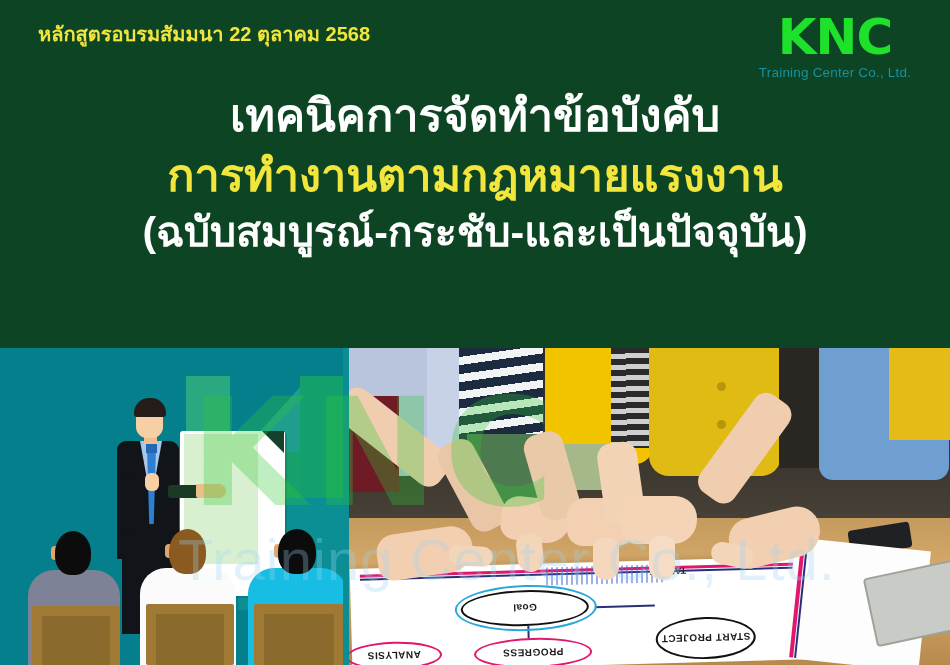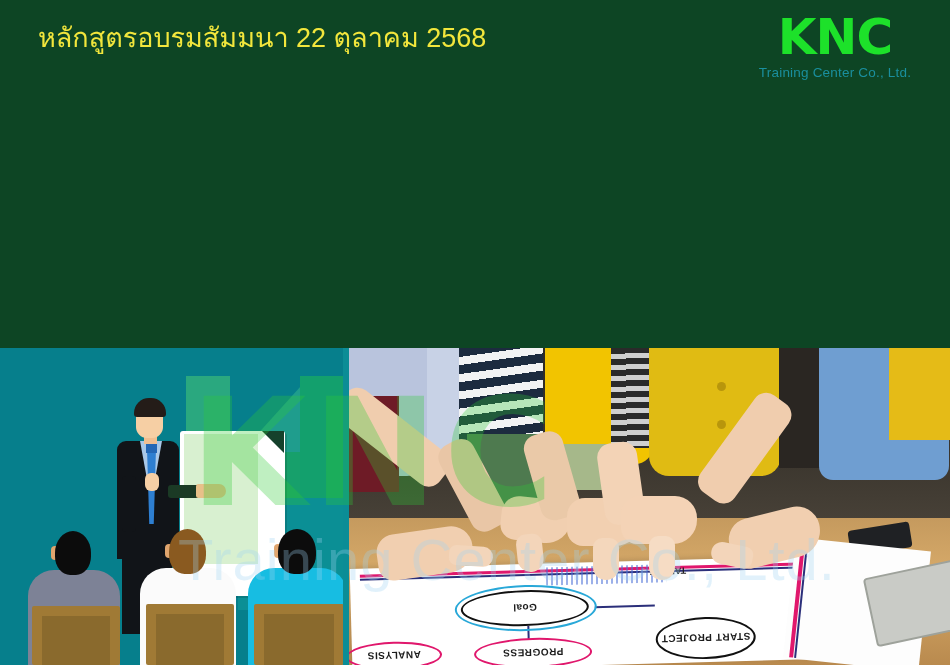--- a/index.html
+++ b/index.html
@@ -18,21 +18,21 @@
 
   
   #header {
     position:absolute; left:0; top:0;
     width:950px; height:348px;
     background:#0d4524;
     overflow:hidden;
   }
   #eyebrow {
     position:absolute; left:38px; top:22px;
-    font-size:27px; font-weight:400;
+    font-size:20px; font-weight:700;
     color:#f2e63c;
     letter-spacing:0px;
     white-space:nowrap;
     line-height:1.25;
   }
 
   
   #logo {
     position:absolute; right:28px; top:14px;
     width:174px; text-align:center;
@@ -355,20 +355,25 @@
 
   <div id="header">
 
     <div id="eyebrow">หลักสูตรอบรมสัมมนา  22 ตุลาคม 2568</div>
 
     <div id="logo">
       <div id="logo-mark">KNC</div>
       <div id="logo-sub">Training Center Co., Ltd.</div>
     </div>
 
+    <div id="title-stack">
+      <div class="title-line" id="title-1">เทคนิคการจัดทำข้อบังคับ</div>
+      <div class="title-line" id="title-2">การทำงานตามกฎหมายแรงงาน</div>
+      <div class="title-line" id="title-3">(ฉบับสมบูรณ์-กระชับ-และเป็นปัจจุบัน)</div>
+    </div>
   </div>
 
   <div id="strip">
 
     <div id="panel-left">
       <div class="deco" id="deco-a"></div>
       <div class="deco" id="deco-b"></div>
       <div class="deco" id="deco-c"></div>
       <div class="deco" id="deco-d"></div>
       <div class="deco" id="deco-e"></div>

